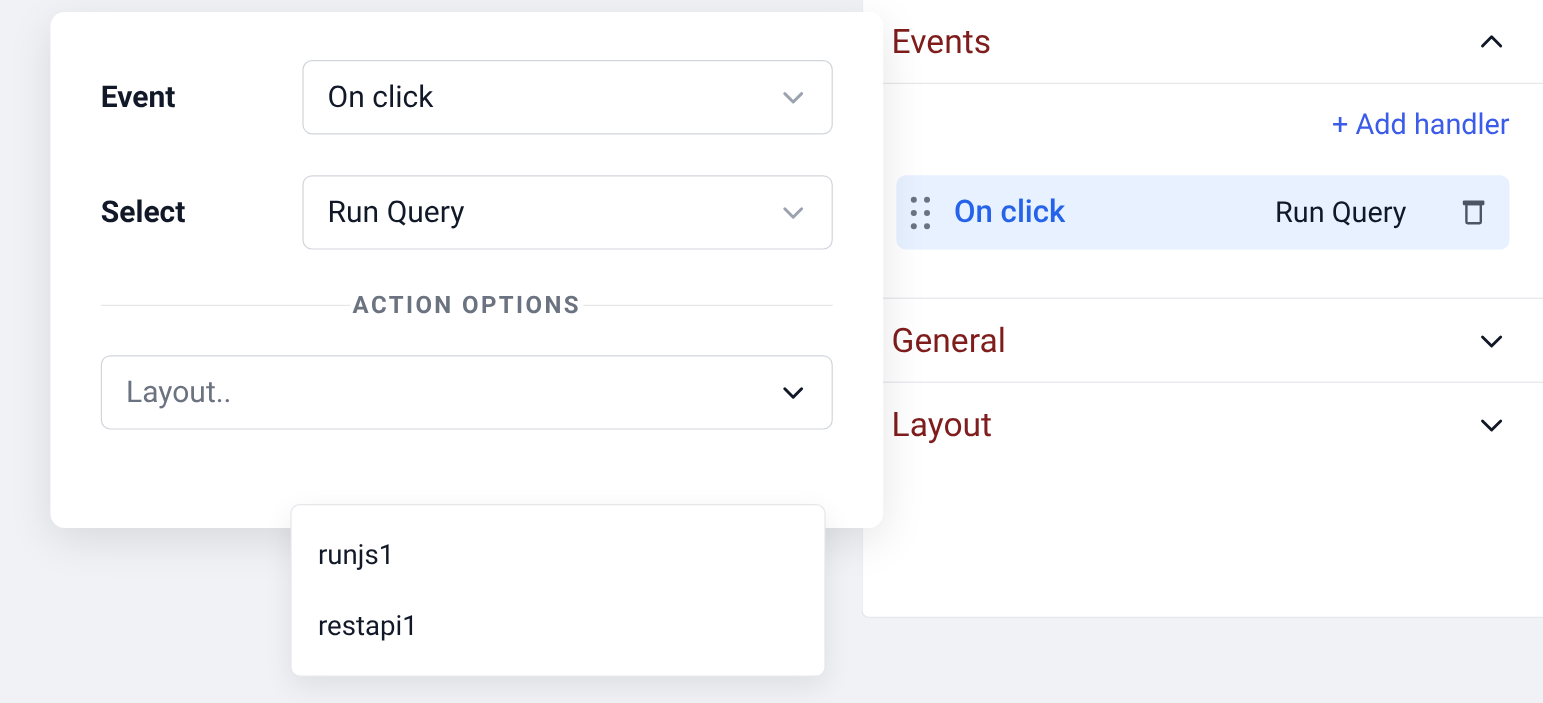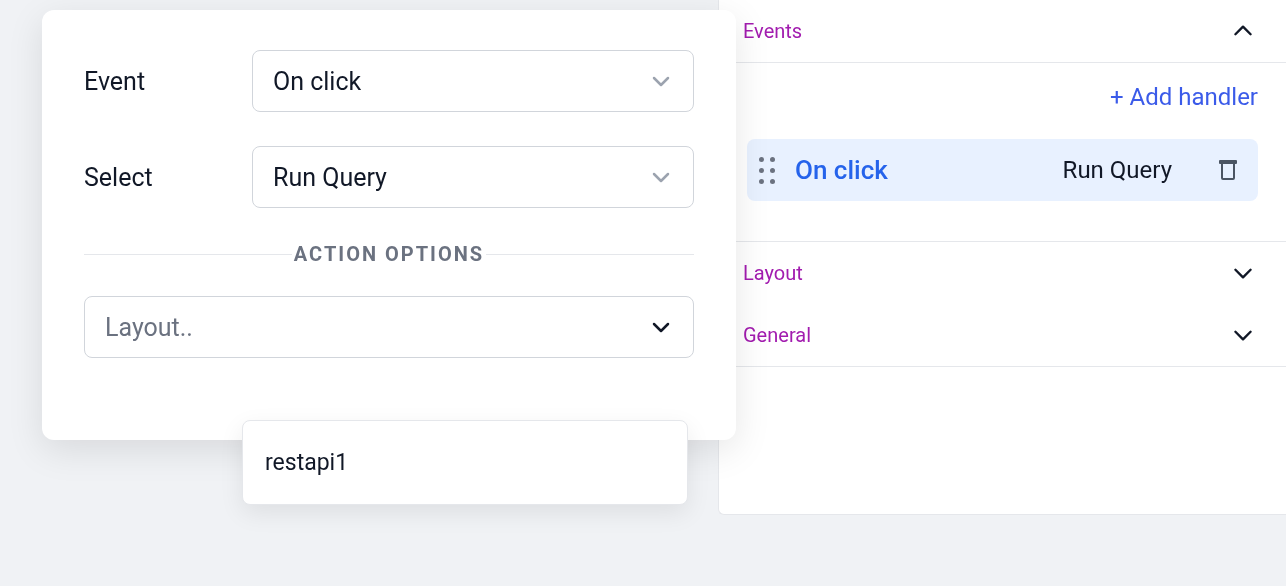--- a/index.html
+++ b/index.html
@@ -25,22 +25,22 @@
       border-radius: 0 0 0 6px;
     }
     .section-row {
       display: flex;
       align-items: center;
       justify-content: space-between;
       padding: 18px 30px 18px 24px;
       border-bottom: 1px solid #e5e7eb;
     }
     .section-title {
-      font-size: 20px;
-      color: #a21caf;
+      font-size: 28px;
+      color: #7f1d1d;
       font-weight: 400;
     }
     .chev {
       width: 26px;
       height: 26px;
       color: #111827;
     }
 
     .events-body {
       padding: 20px 28px 40px 28px;
@@ -108,21 +108,21 @@
     }
     .form-row {
       display: flex;
       align-items: center;
       margin-bottom: 34px;
     }
     .form-row .label {
       width: 168px;
       font-size: 25px;
       color: #111827;
-      font-weight: 400;
+      font-weight: 700;
     }
     .select {
       flex: 1;
       height: 62px;
       border: 1px solid #d1d5db;
       border-radius: 8px;
       display: flex;
       align-items: center;
       justify-content: space-between;
       padding: 0 20px;
@@ -199,29 +199,29 @@
       <span class="handler-event">On click</span>
       <span class="handler-spacer"></span>
       <span class="handler-action">Run Query</span>
       <svg class="trash" viewBox="0 0 24 24" fill="none" stroke="currentColor" stroke-width="2" stroke-linecap="round" stroke-linejoin="round">
         <rect x="4" y="3" width="16" height="2" rx="0"></rect>
         <rect x="6" y="5" width="12" height="16" rx="1"></rect>
       </svg>
     </div>
   </div>
 
+  <div class="section-row">
+    <span class="section-title">General</span>
+    <svg class="chev" viewBox="0 0 24 24" fill="none" stroke="currentColor" stroke-width="2.2" stroke-linecap="round" stroke-linejoin="round">
+        <polyline points="5 9 12 16 19 9"></polyline>
+      </svg>
+  </div>
+
   <div class="section-row" style="border-bottom:none">
     <span class="section-title">Layout</span>
-    <svg class="chev" viewBox="0 0 24 24" fill="none" stroke="currentColor" stroke-width="2.2" stroke-linecap="round" stroke-linejoin="round">
-        <polyline points="5 9 12 16 19 9"></polyline>
-      </svg>
-  </div>
-
-  <div class="section-row">
-    <span class="section-title">General</span>
     <svg class="chev" viewBox="0 0 24 24" fill="none" stroke="currentColor" stroke-width="2.2" stroke-linecap="round" stroke-linejoin="round">
         <polyline points="5 9 12 16 19 9"></polyline>
       </svg>
   </div>
 
 </div>
 
 <div class="popover">
 
   <div class="form-row">
@@ -255,14 +255,15 @@
       <span>Layout..</span>
       <svg class="chev-icon dark" viewBox="0 0 24 24" fill="none" stroke="currentColor" stroke-width="2.5" stroke-linecap="round" stroke-linejoin="round">
           <polyline points="5 9 12 16 19 9"></polyline>
         </svg>
     </div>
   </div>
 
 </div>
 
 <div class="dropdown-menu">
+  <div class="dropdown-item">runjs1</div>
   <div class="dropdown-item">restapi1</div>
 </div>
 
 </body></html>

